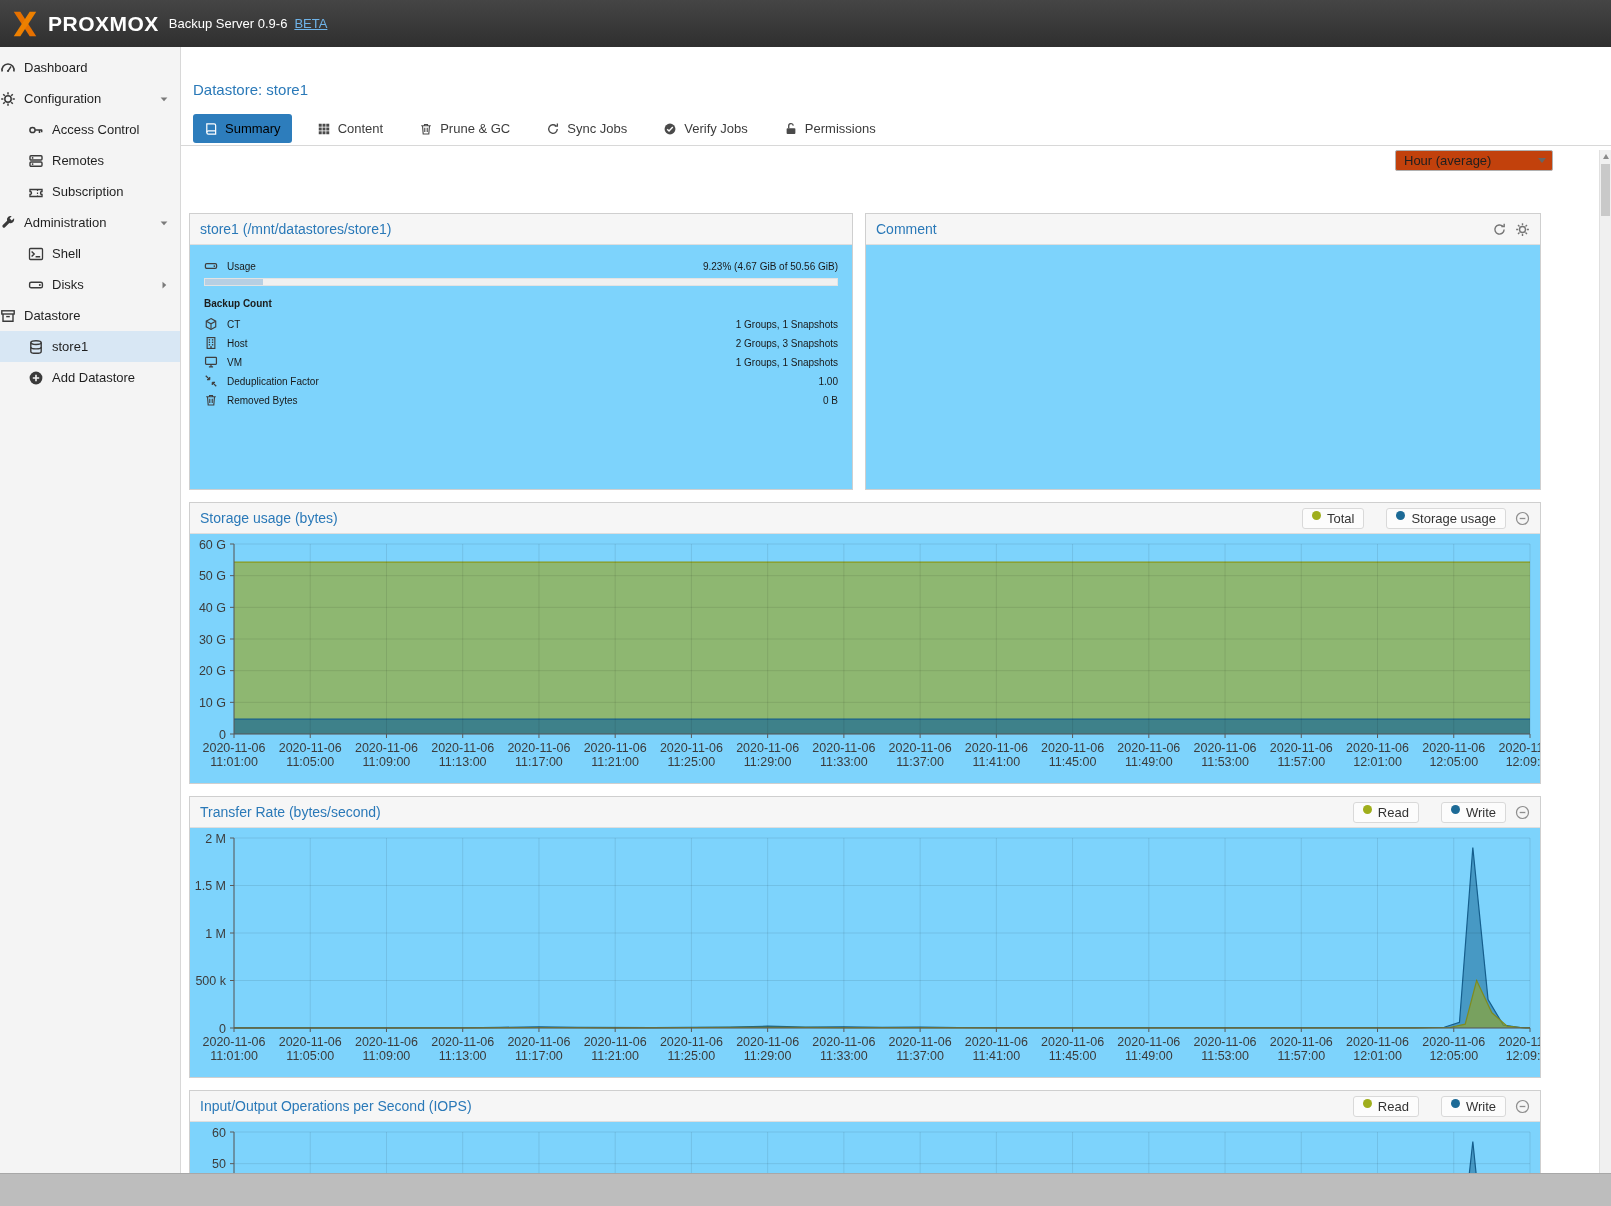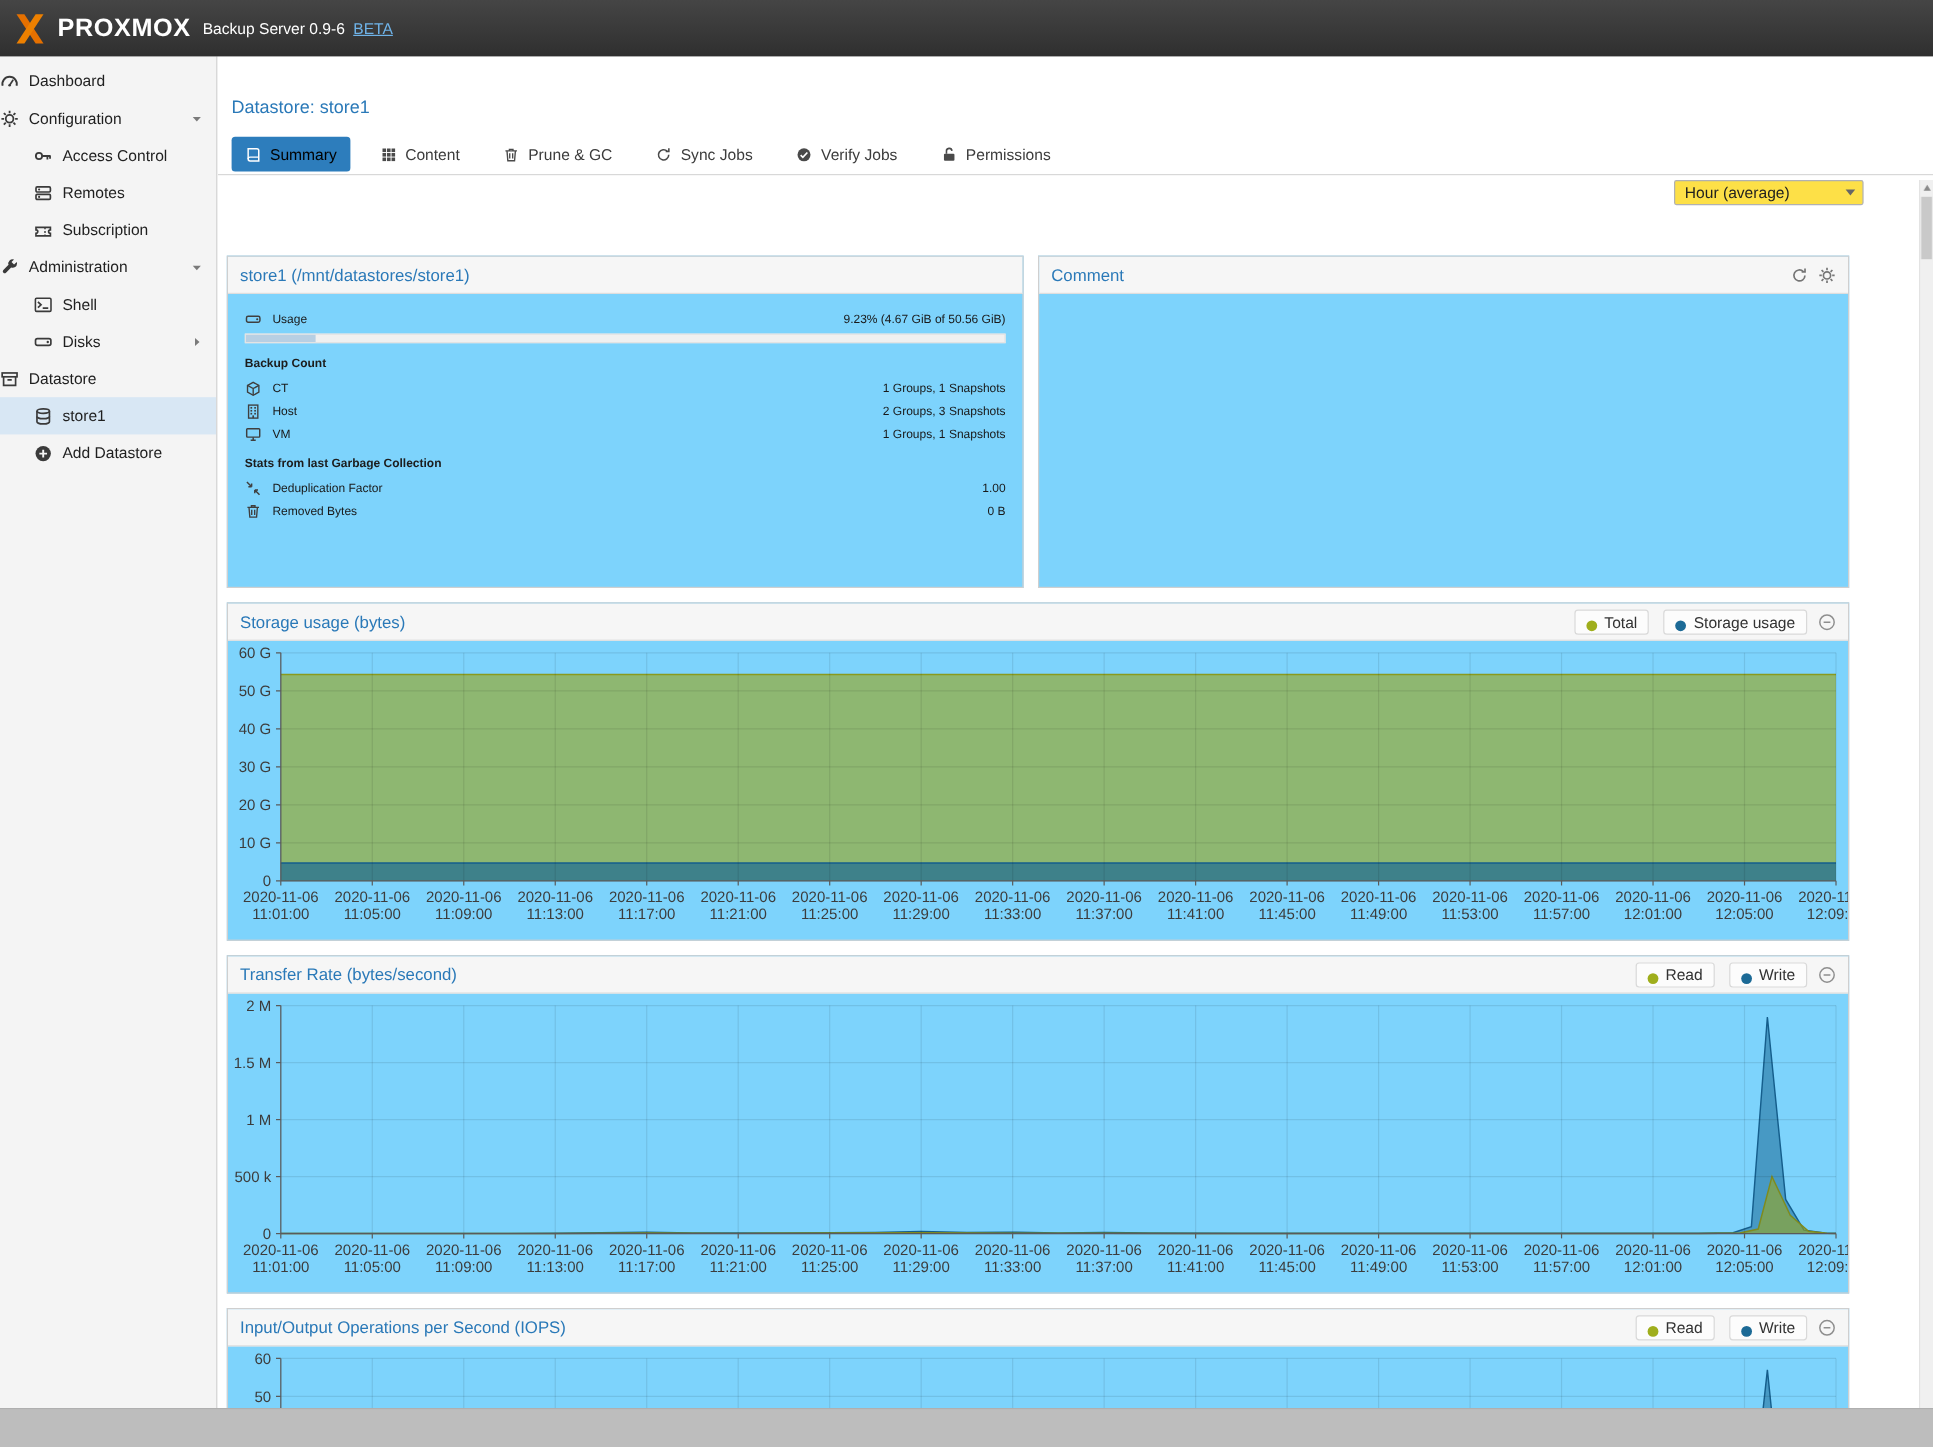--- a/index.html
+++ b/index.html
@@ -37,21 +37,21 @@
   
   .content{position:absolute;top:47px;left:181px;right:0;bottom:0;background:#fff;}
   .page-title{color:#2a79b8;font-size:15px;padding:8px 12px 8px;height:19px;margin-top:26px;}
   .tabbar{display:flex;gap:14px;padding:6px 12px 2px;border-bottom:1px solid #d8d8d8;}
   .tab{height:29px;padding:0 11px;display:inline-flex;align-items:center;gap:7px;font-size:13px;
     color:#3c3c3c;border-radius:3px;cursor:pointer;}
   .tab .icon{width:14px;height:14px;color:#4a4a4a;}
   .tab.active{background:#2d7dbc;color:#000000;}
   .tab.active .icon{color:#fff;}
   .toolbar{height:28px;display:flex;align-items:center;justify-content:flex-end;padding-right:58px;}
-  .selectfield{width:158px;height:21px;border:1px solid #b1b1b1;border-radius:2px;background:#fde047;
+  .selectfield{width:158px;height:21px;border:1px solid #b1b1b1;border-radius:2px;background:#c2410c;
     display:flex;align-items:center;box-sizing:border-box;cursor:pointer;}
   .sel-text{flex:1;padding-left:8px;font-size:13px;color:#1f1f1f;}
   .sel-trigger{width:20px;height:100%;display:flex;align-items:center;justify-content:center;color:#666;}
 
   
   .scroll-area{position:absolute;top:150px;left:0;right:0;bottom:32px;overflow:hidden;
     padding:16px 0 0 8px;box-sizing:border-box;}
   .panel{border:1px solid #cfcfcf;background:#7dd3fc;box-sizing:border-box;}
   .phead{height:31px;display:flex;align-items:center;padding:0 10px;background:#f6f6f6;
     border-bottom:1px solid #dedede;box-sizing:border-box;}
@@ -66,22 +66,22 @@
   .kv{display:flex;align-items:center;font-size:10px;color:#191919;margin-bottom:5px;}
   .kv .icon{width:14px;height:14px;color:#3f3f3f;margin-right:9px;}
   .kv .val{margin-left:auto;}
   .sec{font-weight:700;font-size:10px;margin:12px 0 8px;}
   .progress{height:6px;background:#f0f0f0;border:1px solid #e3e3e3;margin:3px 0 6px;}
   .progress-fill{height:100%;background:#b7cfe3;}
 
   .chart-panel{width:1352px;margin-bottom:12px;}
   .chart-body{height:249px;overflow:hidden;}
   .legend{margin-left:auto;display:flex;align-items:center;}
-  .legend-item{display:flex;align-items:flex-end;gap:6px;border:1px solid #d9d9d9;background:#fcfcfc;
-    border-radius:3px;padding:2px 9px;font-size:13px;color:#333;margin-left:12px;cursor:pointer;}
+  .legend-item{display:flex;align-items:flex-start;gap:6px;border:1px solid #d9d9d9;background:#fcfcfc;
+    border-radius:3px;padding:2px 9px;font-size:13px;color:#333;margin-left:22px;cursor:pointer;}
   .dot{width:9px;height:9px;border-radius:50%;background:#999;}
   .collapse{color:#8e8e8e;margin-left:9px;width:15px;height:15px;cursor:pointer;}
 
   
   .vscroll{position:fixed;top:150px;right:0;bottom:32px;width:11px;background:#f0f0f0;
     border-left:1px solid #e0e0e0;z-index:30;}
   .vscroll-arrow{height:13px;display:flex;align-items:center;justify-content:center;}
   .tri-up{width:0;height:0;border-left:3.5px solid transparent;border-right:3.5px solid transparent;
     border-bottom:5px solid #8a8a8a;}
   .vthumb{position:absolute;top:14px;left:1px;width:9px;height:52px;background:#c9c9c9;}
@@ -417,21 +417,20 @@
             <span>Host</span>
             <span class="val">2 Groups, 3 Snapshots</span>
           </div>
           <div class="kv">
             <svg class="icon">
                 <use href="#i-desktop"></use>
               </svg>
             <span>VM</span>
             <span class="val">1 Groups, 1 Snapshots</span>
           </div>
-          <div class="sec">Stats from last Garbage Collection</div>
           <div class="kv">
             <svg class="icon">
                 <use href="#i-compress"></use>
               </svg>
             <span>Deduplication Factor</span>
             <span class="val">1.00</span>
           </div>
           <div class="kv">
             <svg class="icon">
                 <use href="#i-trash"></use>

